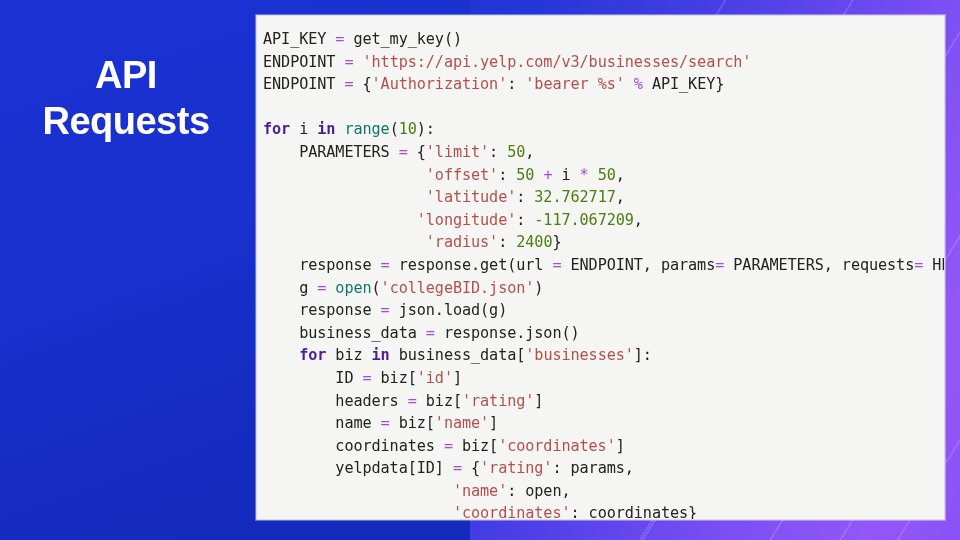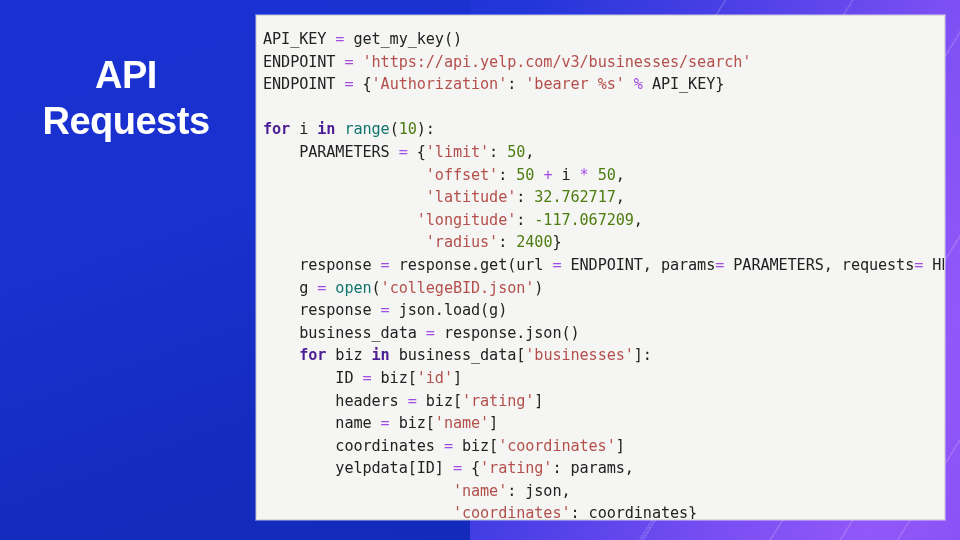--- a/index.html
+++ b/index.html
@@ -149,18 +149,18 @@
 <span><span class="pl">    response </span><span class="op">=</span><span class="pl"> response.get(url </span><span class="op">=</span><span class="pl"> ENDPOINT, params</span><span class="op">=</span><span class="pl"> PARAMETERS, requests</span><span class="op">=</span><span class="pl"> HEADERS)</span></span>
 <span><span class="pl">    g </span><span class="op">=</span><span class="pl"> </span><span class="bi">open</span><span class="pl">(</span><span class="s">'collegeBID.json'</span><span class="pl">)</span></span>
 <span><span class="pl">    response </span><span class="op">=</span><span class="pl"> json.load(g)</span></span>
 <span><span class="pl">    business_data </span><span class="op">=</span><span class="pl"> response.json()</span></span>
 <span><span class="pl">    </span><span class="k">for</span><span class="pl"> biz </span><span class="k">in</span><span class="pl"> business_data[</span><span class="s">'businesses'</span><span class="pl">]:</span></span>
 <span><span class="pl">        ID </span><span class="op">=</span><span class="pl"> biz[</span><span class="s">'id'</span><span class="pl">]</span></span>
 <span><span class="pl">        headers </span><span class="op">=</span><span class="pl"> biz[</span><span class="s">'rating'</span><span class="pl">]</span></span>
 <span><span class="pl">        name </span><span class="op">=</span><span class="pl"> biz[</span><span class="s">'name'</span><span class="pl">]</span></span>
 <span><span class="pl">        coordinates </span><span class="op">=</span><span class="pl"> biz[</span><span class="s">'coordinates'</span><span class="pl">]</span></span>
 <span><span class="pl">        yelpdata[ID] </span><span class="op">=</span><span class="pl"> {</span><span class="s">'rating'</span><span class="pl">: params,</span></span>
-<span><span class="pl">                     </span><span class="s">'name'</span><span class="pl">: json,</span></span>
+<span><span class="pl">                     </span><span class="s">'name'</span><span class="pl">: open,</span></span>
 <span><span class="pl">                     </span><span class="s">'coordinates'</span><span class="pl">: coordinates}</span></span></pre>
     </div>
   </div>
 
 </div>
 
 </body></html>

